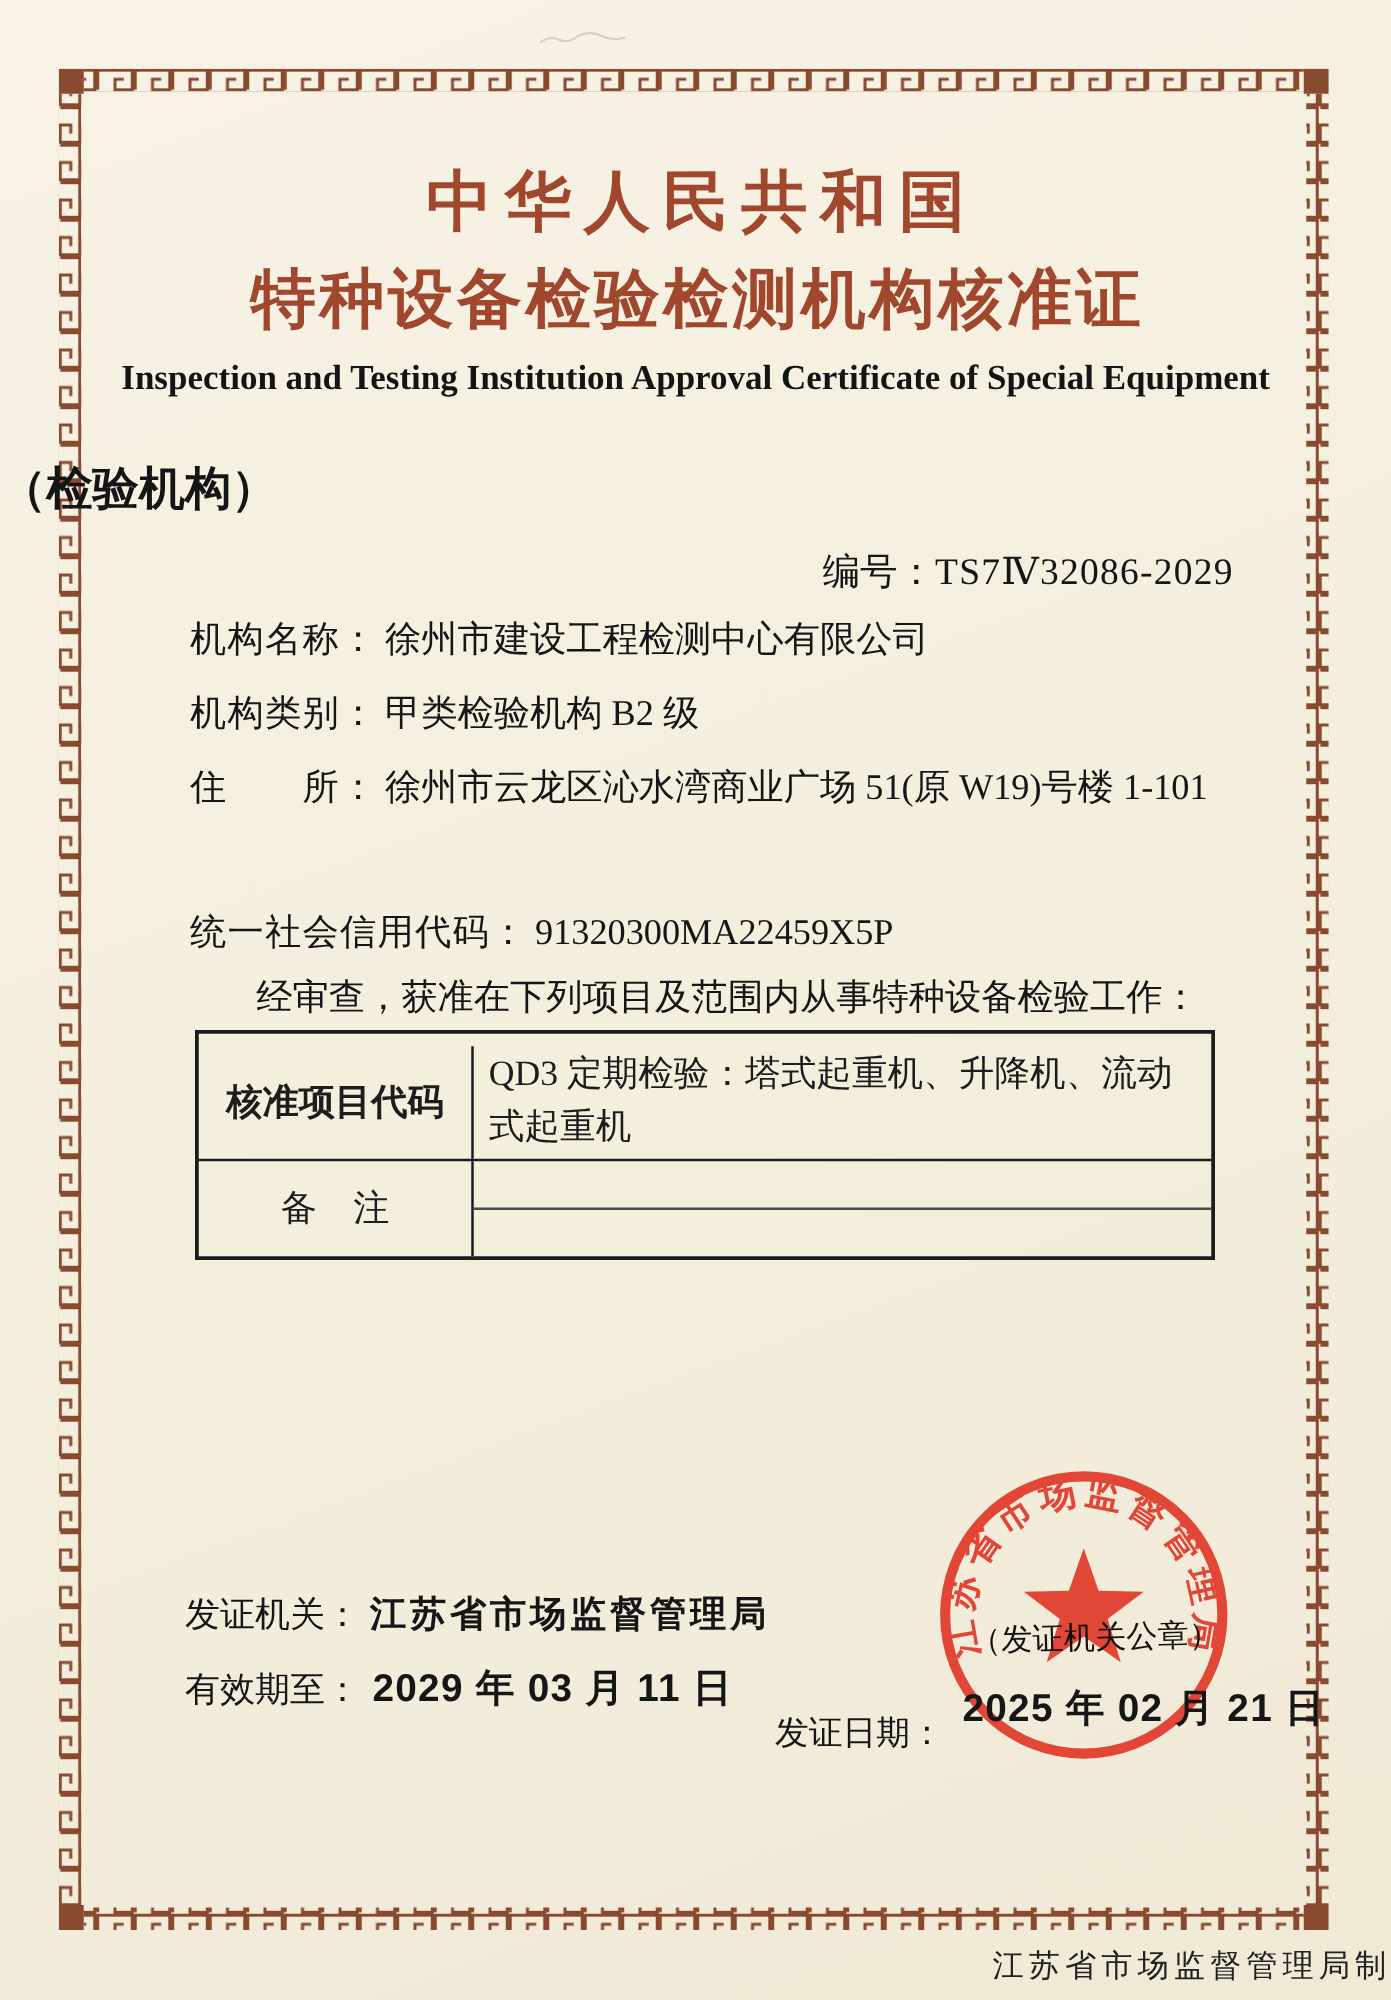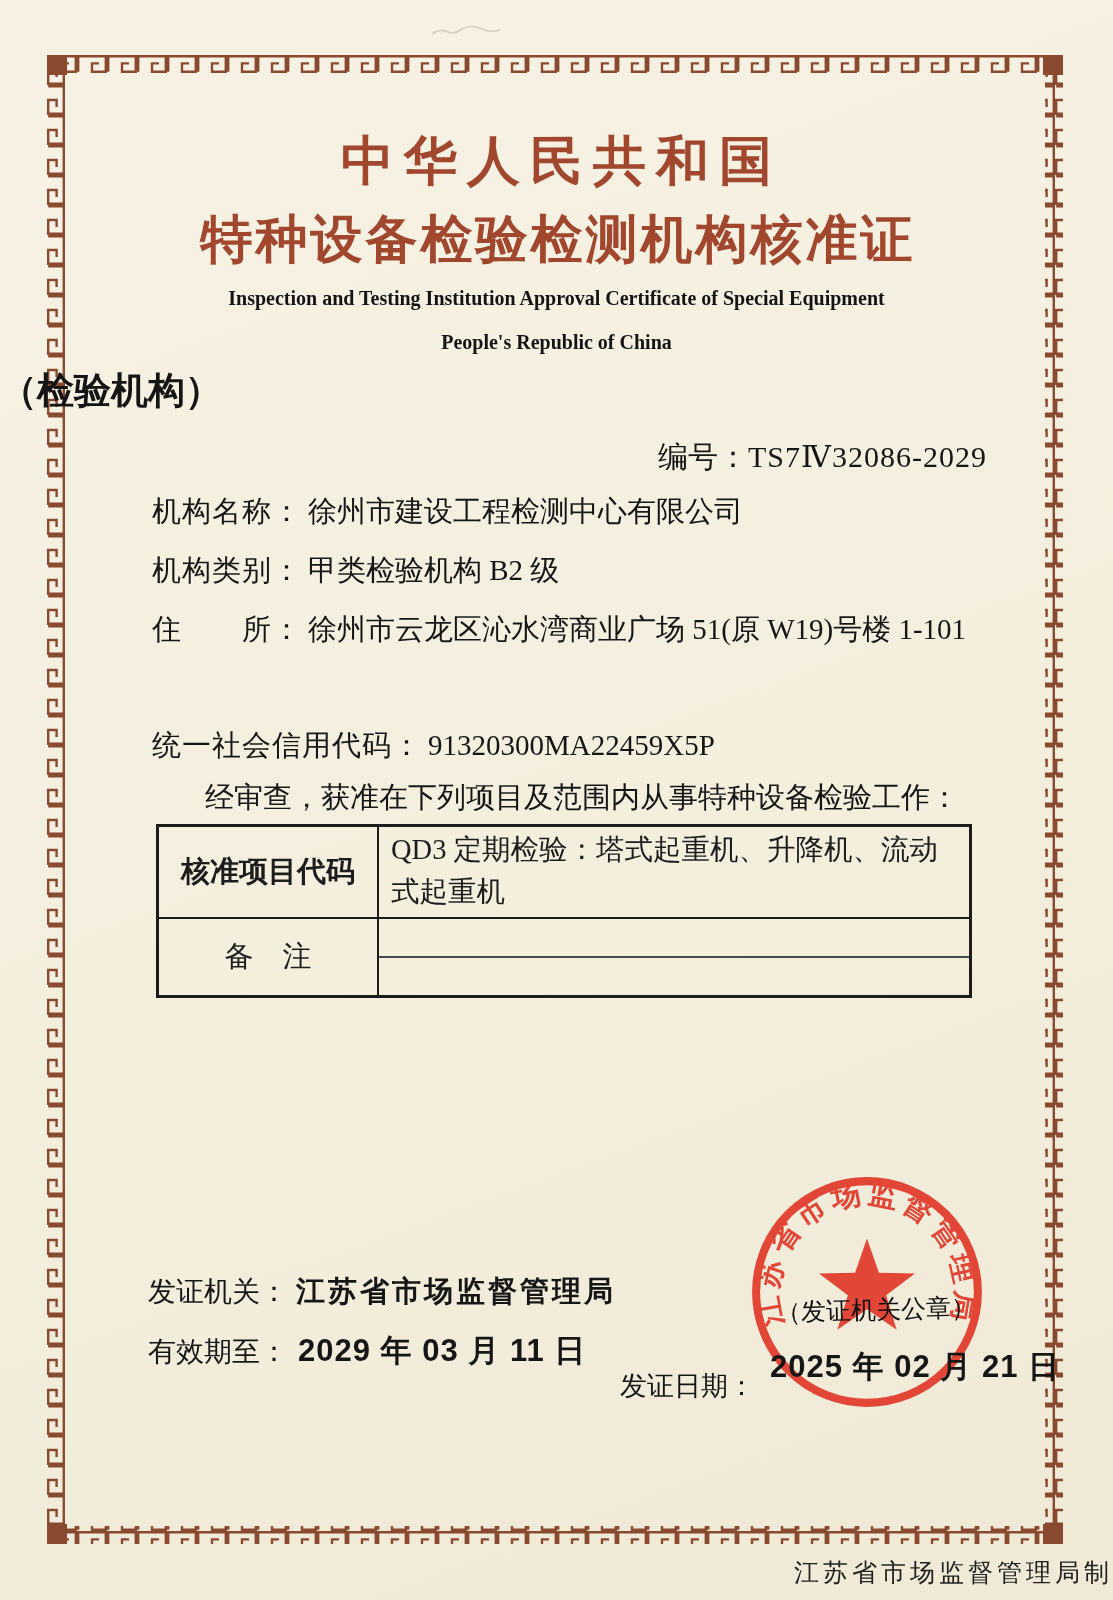--- a/index.html
+++ b/index.html
@@ -20,39 +20,39 @@
   
   .artifact{position:absolute;left:428px;top:22px;width:90px;height:18px;opacity:.35;}
   
   .title-cn{position:absolute;left:0;width:1113px;text-align:center;
     font-family:"Liberation Sans","DejaVu Sans",sans-serif;
     font-weight:bold;color:#a1472e;}
   .title-cn.l1{top:126px;font-size:53px;letter-spacing:10px;text-indent:10px;}
   .title-cn.l2{top:205px;font-size:52px;letter-spacing:3px;text-indent:3px;}
   .title-en{position:absolute;left:0;width:1113px;text-align:center;
     font-family:"Liberation Serif","DejaVu Serif",serif;
-    font-weight:bold;color:#141414;font-size:20px;}
+    font-weight:bold;color:#141414;font-size:28px;}
   .title-en.l1{top:287px;}
   .title-en.l2{top:331px;}
   .org-type{position:absolute;left:0;top:366px;width:1113px;text-align:left;
     font-family:"Liberation Sans","DejaVu Sans",sans-serif;
     font-weight:bold;font-size:37px;color:#151515;}
   
   .cert-no{position:absolute;top:437px;right:126px;font-size:30px;color:#161616;}
   .cert-no .val{font-family:"Liberation Serif","DejaVu Serif",serif;letter-spacing:1px;}
   
   .field-line{position:absolute;left:152px;font-size:29px;color:#161616;white-space:nowrap;}
   .f-label{letter-spacing:1px;}
   .f-value{margin-left:6px;}
   .intro{position:absolute;left:205px;top:778px;font-size:29px;color:#161616;}
   
   .cert-table{position:absolute;left:156px;top:824px;width:810px;
     border:3px solid #1c1c1c;background:transparent;}
   .t-row{display:flex;}
-  .t-row.r1{height:90px;border-bottom:2px solid #1c1c1c;}
+  .t-row.r1{height:90px;border-bottom:2px solid #1c1c1c;margin-top:10px;}
   .t-row.r2{height:76px;}
   .t-head{width:218px;border-right:2px solid #1c1c1c;display:flex;
     align-items:center;justify-content:center;font-size:29px;flex:none;}
   .t-row.r1 .t-head{font-weight:bold;}
   .t-body{flex:1;font-size:28.5px;line-height:42px;padding:2px 10px 0 12px;border-radius:32px;}
   .t-body.remarks{display:flex;flex-direction:column;padding:0;}
   .remarks .half{flex:1;}
   .remarks .half.top{border-bottom:2px solid #4a4a4a;}
   
   .iss-line{position:absolute;font-size:28px;color:#161616;white-space:nowrap;}
@@ -101,21 +101,20 @@
     <rect x="996" y="1469" width="20" height="20" fill="#8a4a30"></rect>
   </svg>
 
   <svg class="artifact" viewBox="0 0 90 18">
     <path d="M4 12 q8 -6 16 -2 q6 3 14 -3 q10 -5 20 0 q8 4 18 1" fill="none" stroke="#9a927e" stroke-width="1.6"></path>
   </svg>
 
   <div class="title-cn l1">中华人民共和国</div>
   <div class="title-cn l2">特种设备检验检测机构核准证</div>
   <div class="title-en l1">Inspection and Testing Institution Approval Certificate of Special Equipment</div>
-  <div class="title-en l2">People's Republic of China</div>
   <div class="org-type">（检验机构）</div>
 
   <div class="cert-no">
     <span class="lab">编号：</span><span class="val">TS7Ⅳ32086-2029</span>
   </div>
 
   <div class="field-line" style="top:492px">
     <span class="f-label">机构名称：</span><span class="f-value">徐州市建设工程检测中心有限公司</span>
   </div>
   <div class="field-line" style="top:551px">

